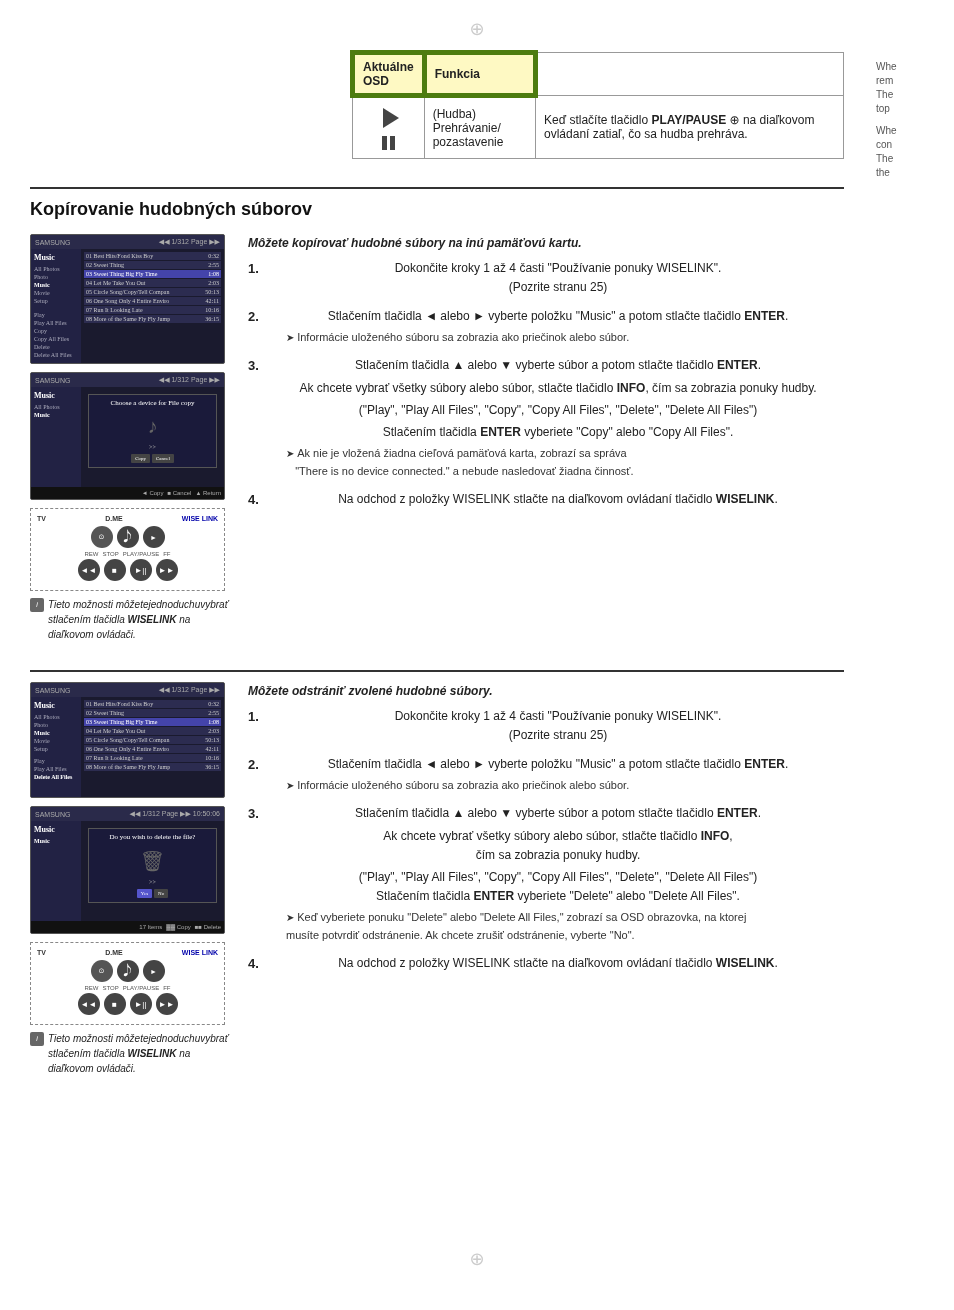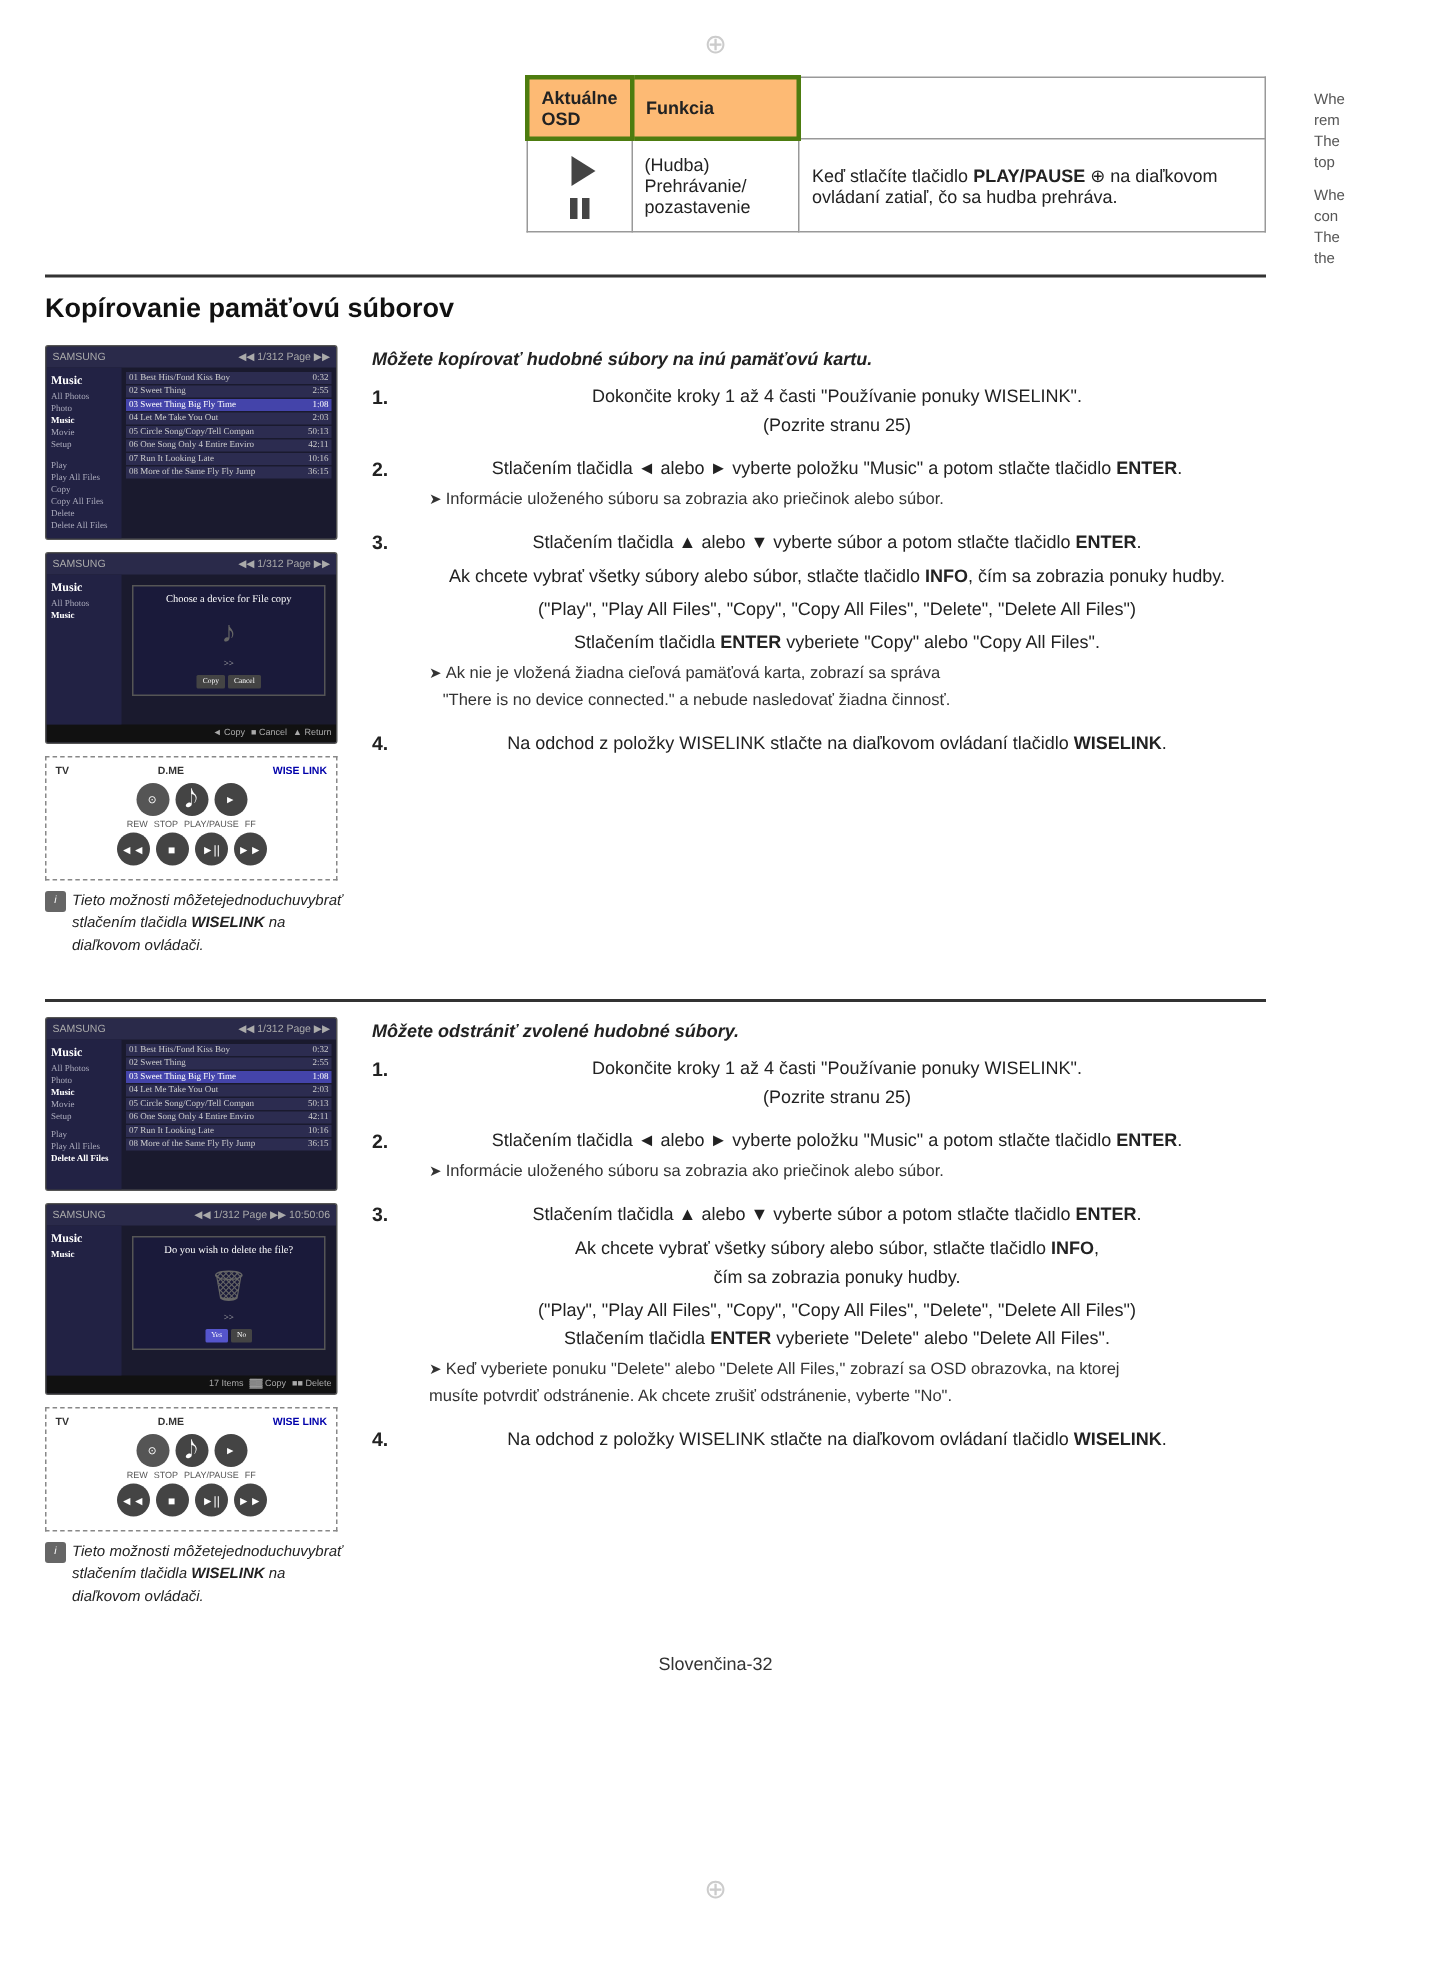--- a/index.html
+++ b/index.html
@@ -33,22 +33,22 @@
       margin-bottom: 6px;
     }
 
     .info-table {
       width: 100%;
       border-collapse: collapse;
       border: 1px solid #999;
     }
 
     .info-table th {
-      background: #fdba74;
-      border: 3px solid #4d7c0f;
+      background: #fef9c3;
+      border: 5px solid #4d7c0f;
       padding: 5px 8px;
       font-size: 12px;
       text-align: left;
     }
 
     .info-table td {
       border: 1px solid #999;
       padding: 6px 8px;
       font-size: 12px;
       vertical-align: middle;
@@ -446,21 +446,21 @@
             </div>
           </td>
           <td>(Hudba) Prehrávanie/<br>pozastavenie</td>
           <td>Keď stlačíte tlačidlo <strong>PLAY/PAUSE</strong> ⊕ na diaľkovom ovládaní zatiaľ, čo sa hudba prehráva.</td>
         </tr>
       </tbody>
     </table>
   </div>
 
   <div class="section">
-    <div class="section-title">Kopírovanie pamäťovú súborov</div>
+    <div class="section-title">Kopírovanie hudobných súborov</div>
     <div class="section-content">
 
       <div class="section-left">
 
         <div class="screen-mockup">
           <div class="screen-top-bar">
             <span>SAMSUNG</span>
             <span>◀◀ 1/312 Page ▶▶</span>
           </div>
           <div class="screen-body">
@@ -805,19 +805,16 @@
             <span class="step-num">4.</span>
             <div class="step-content">
               <p>Na odchod z položky WISELINK stlačte na diaľkovom ovládaní tlačidlo <strong>WISELINK</strong>.</p>
             </div>
           </div>
         </div>
       </div>
     </div>
   </div>
 
-  <div class="page-footer">
-    <span>Slovenčina-32</span>
-  </div>
 
   <div class="copyright-symbol copyright-bottom">⊕</div>
 
 </div>
 
 </body></html>

